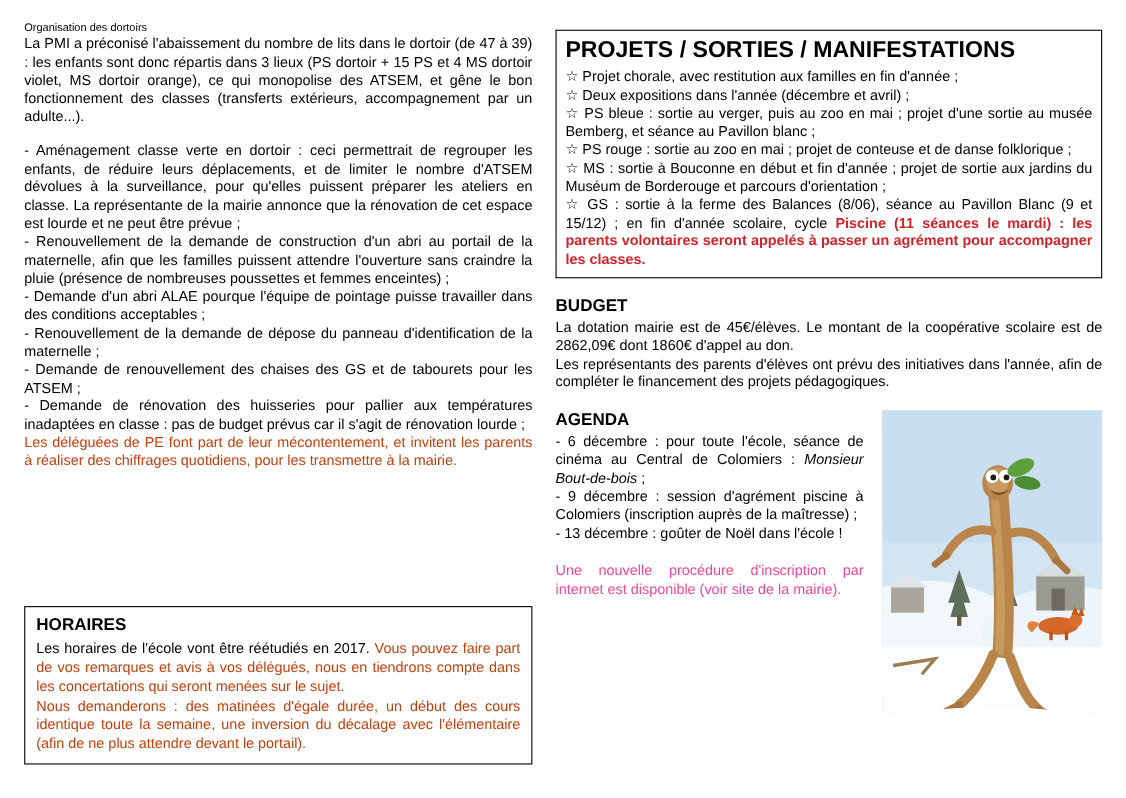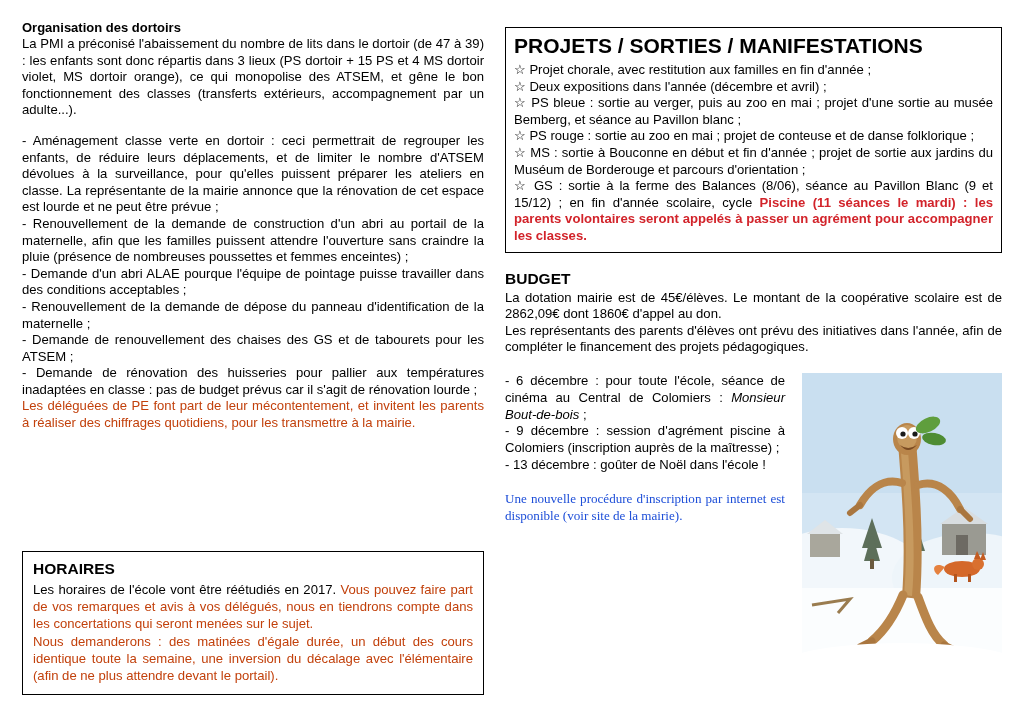--- a/index.html
+++ b/index.html
@@ -31,39 +31,39 @@
     top: 27px;
     width: 497px;
   }
   h2.section-title {
     font-size: 15.5px;
     font-weight: bold;
     margin: 0 0 3px 0;
     letter-spacing: 0.2px;
   }
   .block-title {
-    font-size: 13px;
-    font-weight: bold;
+    font-size: 10px;
+    font-weight: normal;
     margin: 0 0 1px 0;
   }
   p.body {
     font-size: 13.1px;
     line-height: 16.6px;
     margin: 0;
     text-align: justify;
   }
   p.body + p.body {
     margin-top: 0;
   }
   .gap-md { height: 14px; }
   .gap-lg { height: 17px; }
 
   .green { color: #c2410c; }
   .red { color: #d2232a; }
-  .blue-link { color: #1d4ed8; font-family: Liberation Serif, serif; }
+  .blue-link { color: #ec4899; }
   .bold { font-weight: bold; }
   .italic { font-style: italic; }
 
   .projets-box {
     border: 1px solid #000000;
     padding: 6px 8px 7px 8px;
     box-sizing: border-box;
   }
   .projets-box h2 {
     font-size: 21px;
@@ -261,20 +261,21 @@
             <path d="M116 224 C124 246, 130 262, 142 272" stroke="#b9854a" stroke-width="9" fill="none" stroke-linecap="round"></path>
             <path d="M70 268 L58 274" stroke="#a9763f" stroke-width="7" fill="none" stroke-linecap="round"></path>
             <path d="M142 272 L154 278" stroke="#a9763f" stroke-width="7" fill="none" stroke-linecap="round"></path>
           </g>
 
           <ellipse cx="100" cy="292" rx="120" ry="22" fill="#ffffff"></ellipse>
         </svg>
       </div>
 
       <div class="agenda-text">
+        <h2 class="agenda-title">AGENDA</h2>
         <p><span>- 6 décembre : pour toute l'école, séance de cinéma au Central de Colomiers : </span><span class="italic">Monsieur Bout-de-bois</span><span> ;</span></p>
         <p>- 9 décembre : session d'agrément piscine à Colomiers (inscription auprès de la maîtresse) ;</p>
         <p>- 13 décembre : goûter de Noël dans l'école !</p>
       </div>
 
       <div class="inscriptions">
         <p class="blue-link">Une nouvelle procédure d'inscription par internet est disponible (voir site de la mairie).</p>
       </div>
     </div>
 

